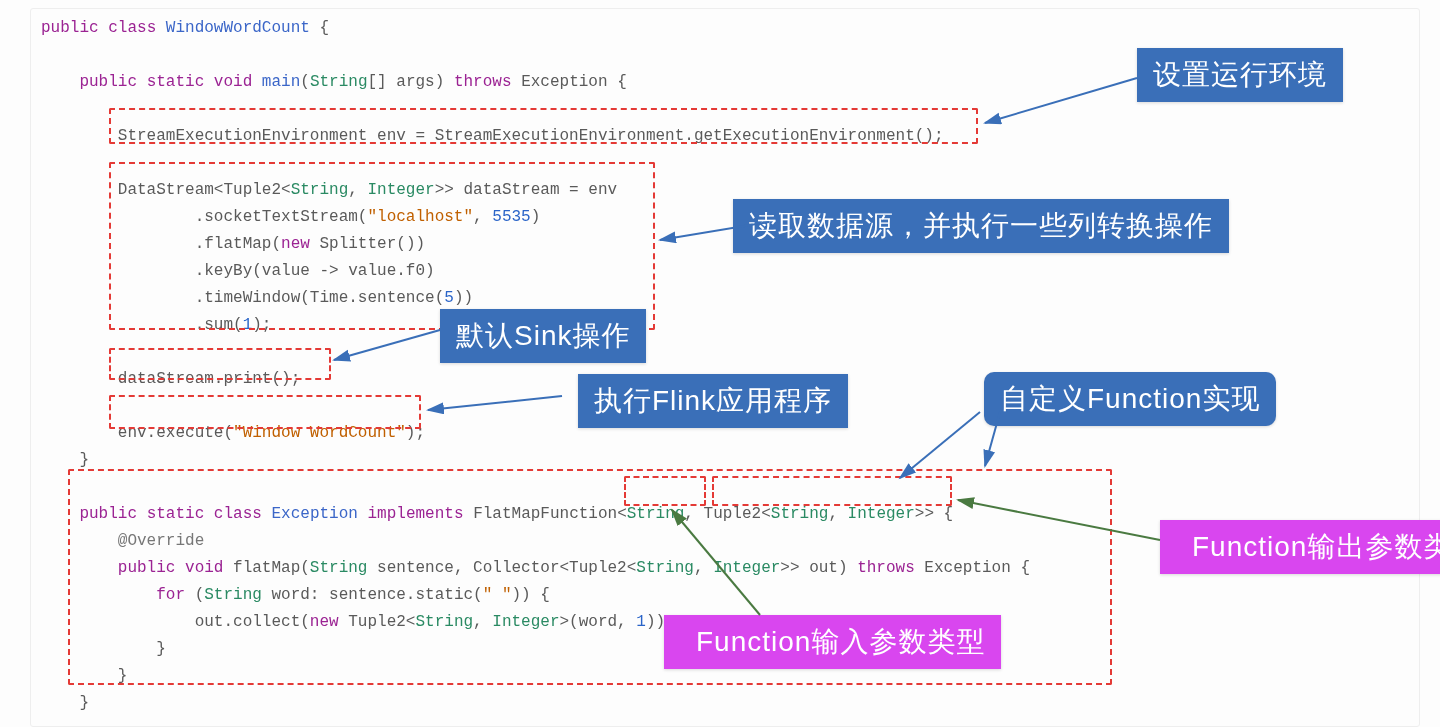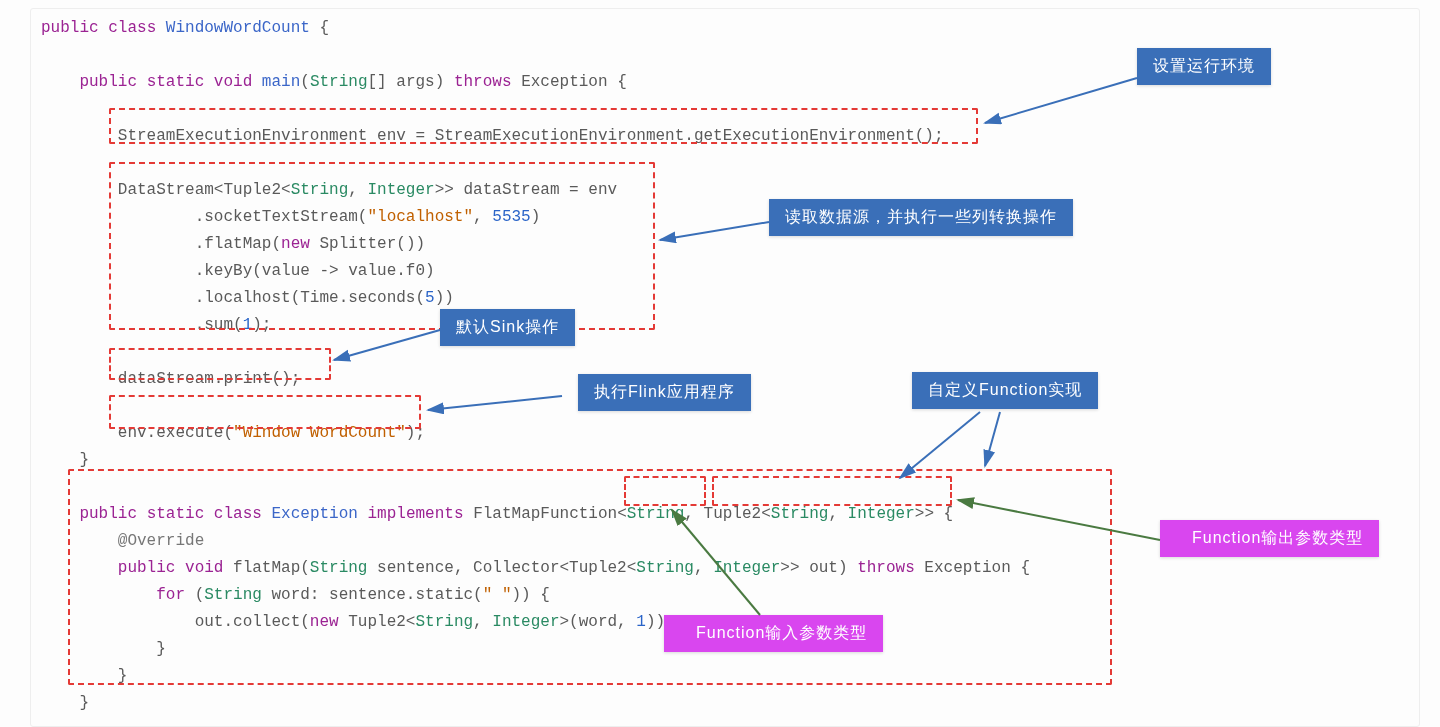--- a/index.html
+++ b/index.html
@@ -47,21 +47,21 @@
     position: absolute;
     border: 2px dashed #e43a36;
     border-radius: 2px;
     pointer-events: none;
   }
   
   .label {
     position: absolute;
     color: #fff;
     font-family: "PingFang SC","Microsoft YaHei","Hiragino Sans GB",sans-serif;
-    font-size: 16px;
+    font-size: 28px;
     padding: 8px 16px;
     white-space: nowrap;
     box-shadow: 0 1px 3px rgba(0,0,0,0.15);
     letter-spacing: 1px;
   }
   .label.blue  { background: #3a6fb8; }
   .label.green { background: #d946ef; padding-left: 32px; }
 
   
   svg.overlay {
@@ -78,21 +78,21 @@
 <pre><span class="kw">public</span> <span class="kw">class</span> <span class="name">WindowWordCount</span> <span>{</span>
 
     <span class="kw">public</span> <span class="kw">static</span> <span class="kw">void</span> <span class="name">main</span>(<span class="type">String</span><span>[] args)</span> <span class="kw">throws</span> <span>Exception {</span>
 
         <span>StreamExecutionEnvironment env = StreamExecutionEnvironment.getExecutionEnvironment();</span>
 
         <span>DataStream&lt;Tuple2&lt;</span><span class="type">String</span><span>, </span><span class="type">Integer</span><span>&gt;&gt; dataStream = env</span>
                 <span>.socketTextStream(</span><span class="str">"localhost"</span><span>, </span><span class="num">5535</span><span>)</span>
                 <span>.flatMap(</span><span class="kw">new</span><span> Splitter())</span>
                 <span>.keyBy(value </span><span class="arrow">-&gt;</span><span> value.f0)</span>
-                <span>.localhost(Time.seconds(</span><span class="num">5</span><span>))</span>
+                <span>.timeWindow(Time.sentence(</span><span class="num">5</span><span>))</span>
                 <span>.sum(</span><span class="num">1</span><span>);</span>
 
         <span>dataStream.print();</span>
 
         <span>env.execute(</span><span class="str">"Window WordCount"</span><span>);</span>
     <span>}</span>
 
     <span class="kw">public</span> <span class="kw">static</span> <span class="kw">class</span> <span class="name">Exception</span> <span class="kw">implements</span> <span>FlatMapFunction&lt;</span><span class="type">String</span><span>, Tuple2&lt;</span><span class="type">String</span><span>, </span><span class="type">Integer</span><span>&gt;&gt; {</span>
         <span class="anno">@Override</span>
         <span class="kw">public</span> <span class="kw">void</span><span> flatMap(</span><span class="type">String</span><span> sentence, Collector&lt;Tuple2&lt;</span><span class="type">String</span><span>, </span><span class="type">Integer</span><span>&gt;&gt; out) </span><span class="kw">throws</span><span> Exception {</span>
@@ -107,24 +107,24 @@
 
 <div class="dash" style="left:109px;  top:108px; width:869px; height:36px;"></div>
 <div class="dash" style="left:109px;  top:162px; width:546px; height:168px;"></div>
 <div class="dash" style="left:109px;  top:348px; width:222px; height:32px;"></div>
 <div class="dash" style="left:109px;  top:395px; width:312px; height:34px;"></div>
 <div class="dash" style="left:68px;   top:469px; width:1044px;height:216px;"></div>
 <div class="dash" style="left:624px;  top:476px; width:82px;  height:30px;"></div>
 <div class="dash" style="left:712px;  top:476px; width:240px; height:30px;"></div>
 
 <div class="label blue" style="left:1137px; top:48px;">设置运行环境</div>
-<div class="label blue" style="left:769px;  top:199px;font-family:Liberation Mono, monospace;">读取数据源，并执行一些列转换操作</div>
+<div class="label blue" style="left:733px;  top:199px;font-family:Liberation Mono, monospace;">读取数据源，并执行一些列转换操作</div>
 <div class="label blue" style="left:440px;  top:309px;">默认Sink操作</div>
 <div class="label blue" style="left:562px;  top:374px;margin-left:16px;">执行Flink应用程序</div>
-<div class="label blue" style="left:912px;  top:372px;">自定义Function实现</div>
+<div class="label blue" style="left:984px;  top:372px;border-radius:10px;">自定义Function实现</div>
 <div class="label green" style="left:1160px; top:520px;">Function输出参数类型</div>
 <div class="label green" style="left:664px;  top:615px;">Function输入参数类型</div>
 
 <svg class="overlay">
   <defs>
     <marker id="ah-blue" markerWidth="10" markerHeight="10" refX="8" refY="3" orient="auto">
       <path d="M0,0 L9,3 L0,6 Z" fill="#3a6fb8"></path>
     </marker>
     <marker id="ah-green" markerWidth="10" markerHeight="10" refX="8" refY="3" orient="auto">
       <path d="M0,0 L9,3 L0,6 Z" fill="#4a7a41"></path>

